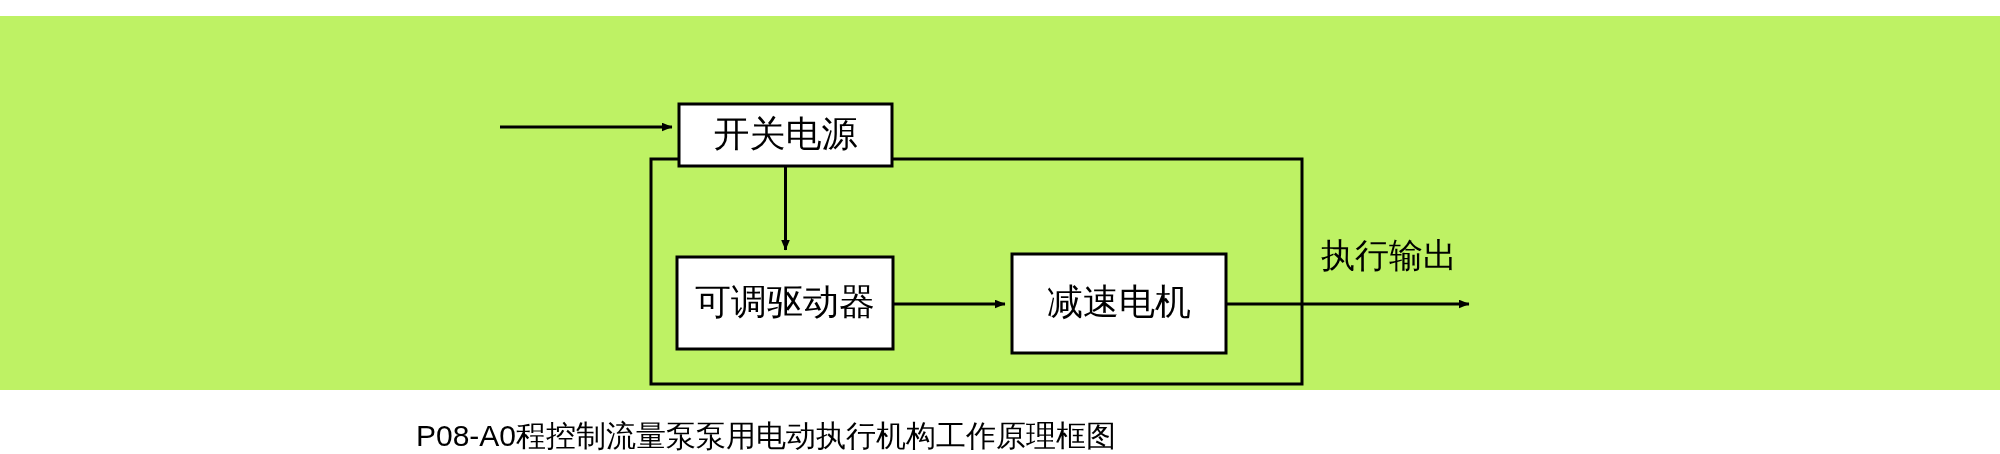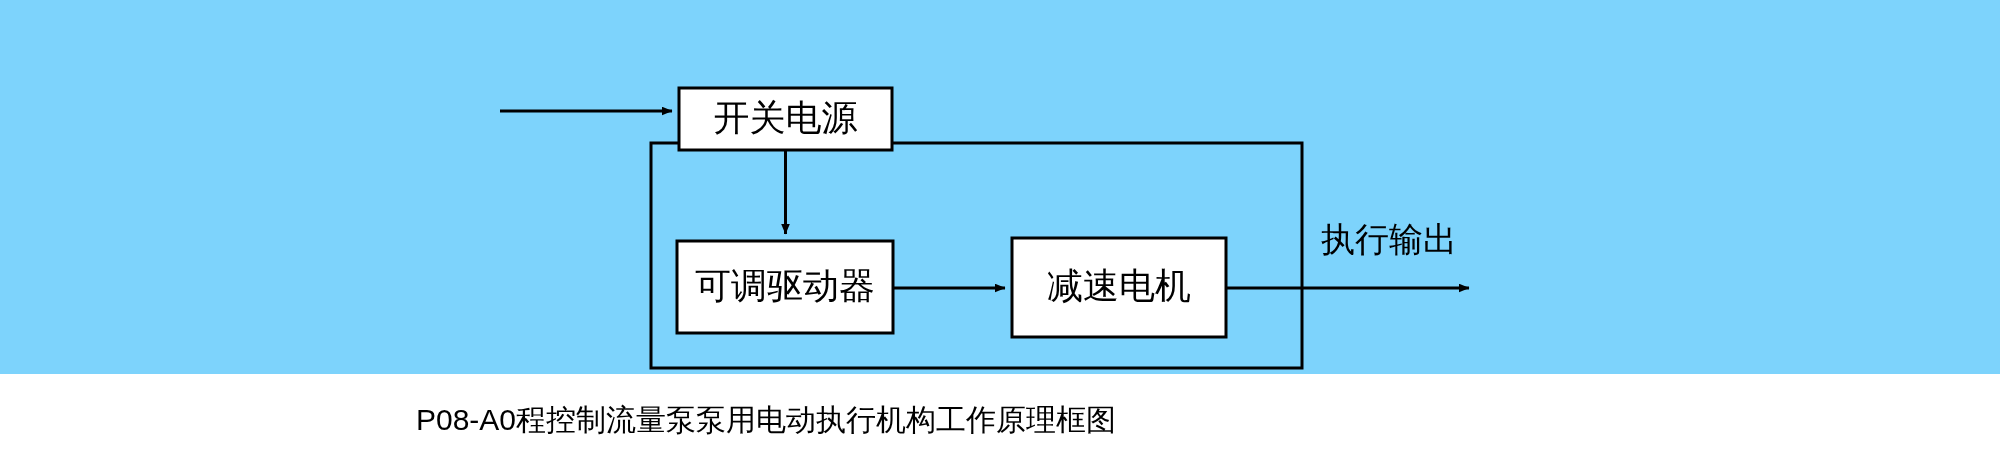--- a/index.html
+++ b/index.html
@@ -12,21 +12,22 @@
     width: 2000px;
     height: 454px;
     font-family: "Liberation Sans", "DejaVu Sans", sans-serif;
     color: #000000;
     overflow: hidden;
   }
   #diagram-root {
     position: relative;
     width: 2000px;
     height: 374px;
-    background: #7dd3fc;
+    background: #bef264;
+    margin-top: 16px;
   }
   #diagram-svg {
     position: absolute;
     left: 0;
     top: 0;
     width: 2000px;
     height: 454px;
     display: block;
   }
   .blk-rect {

